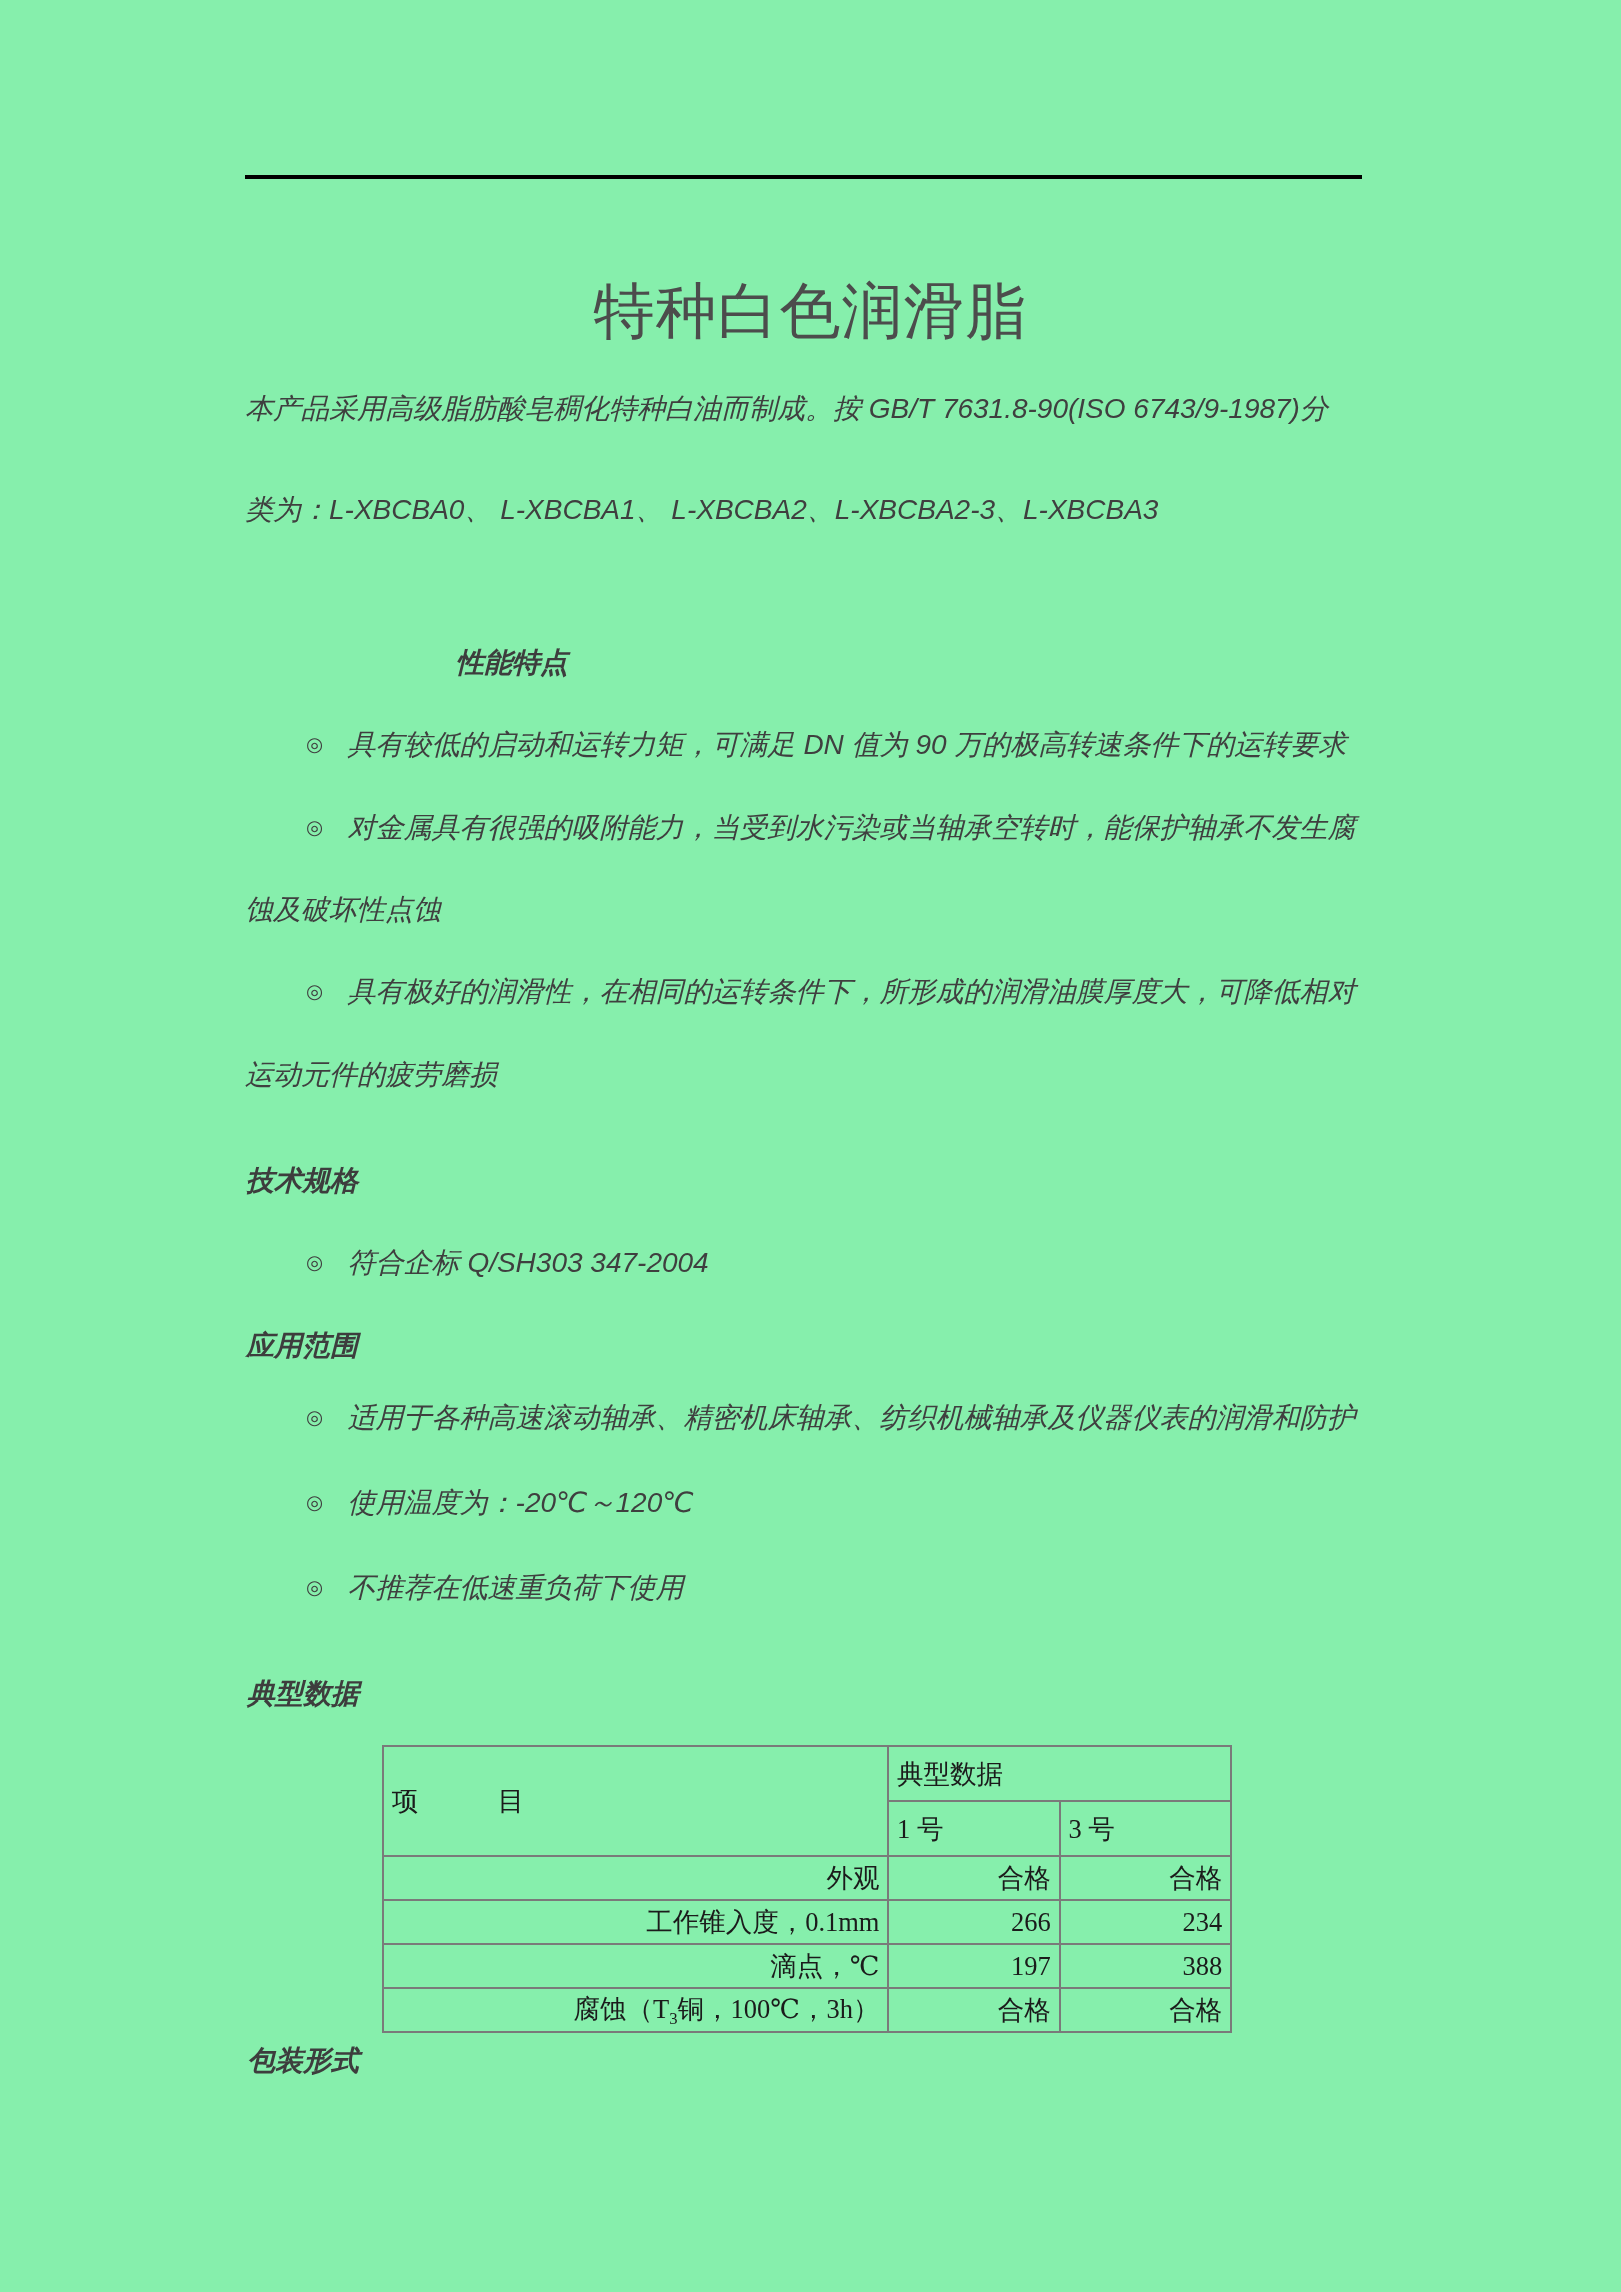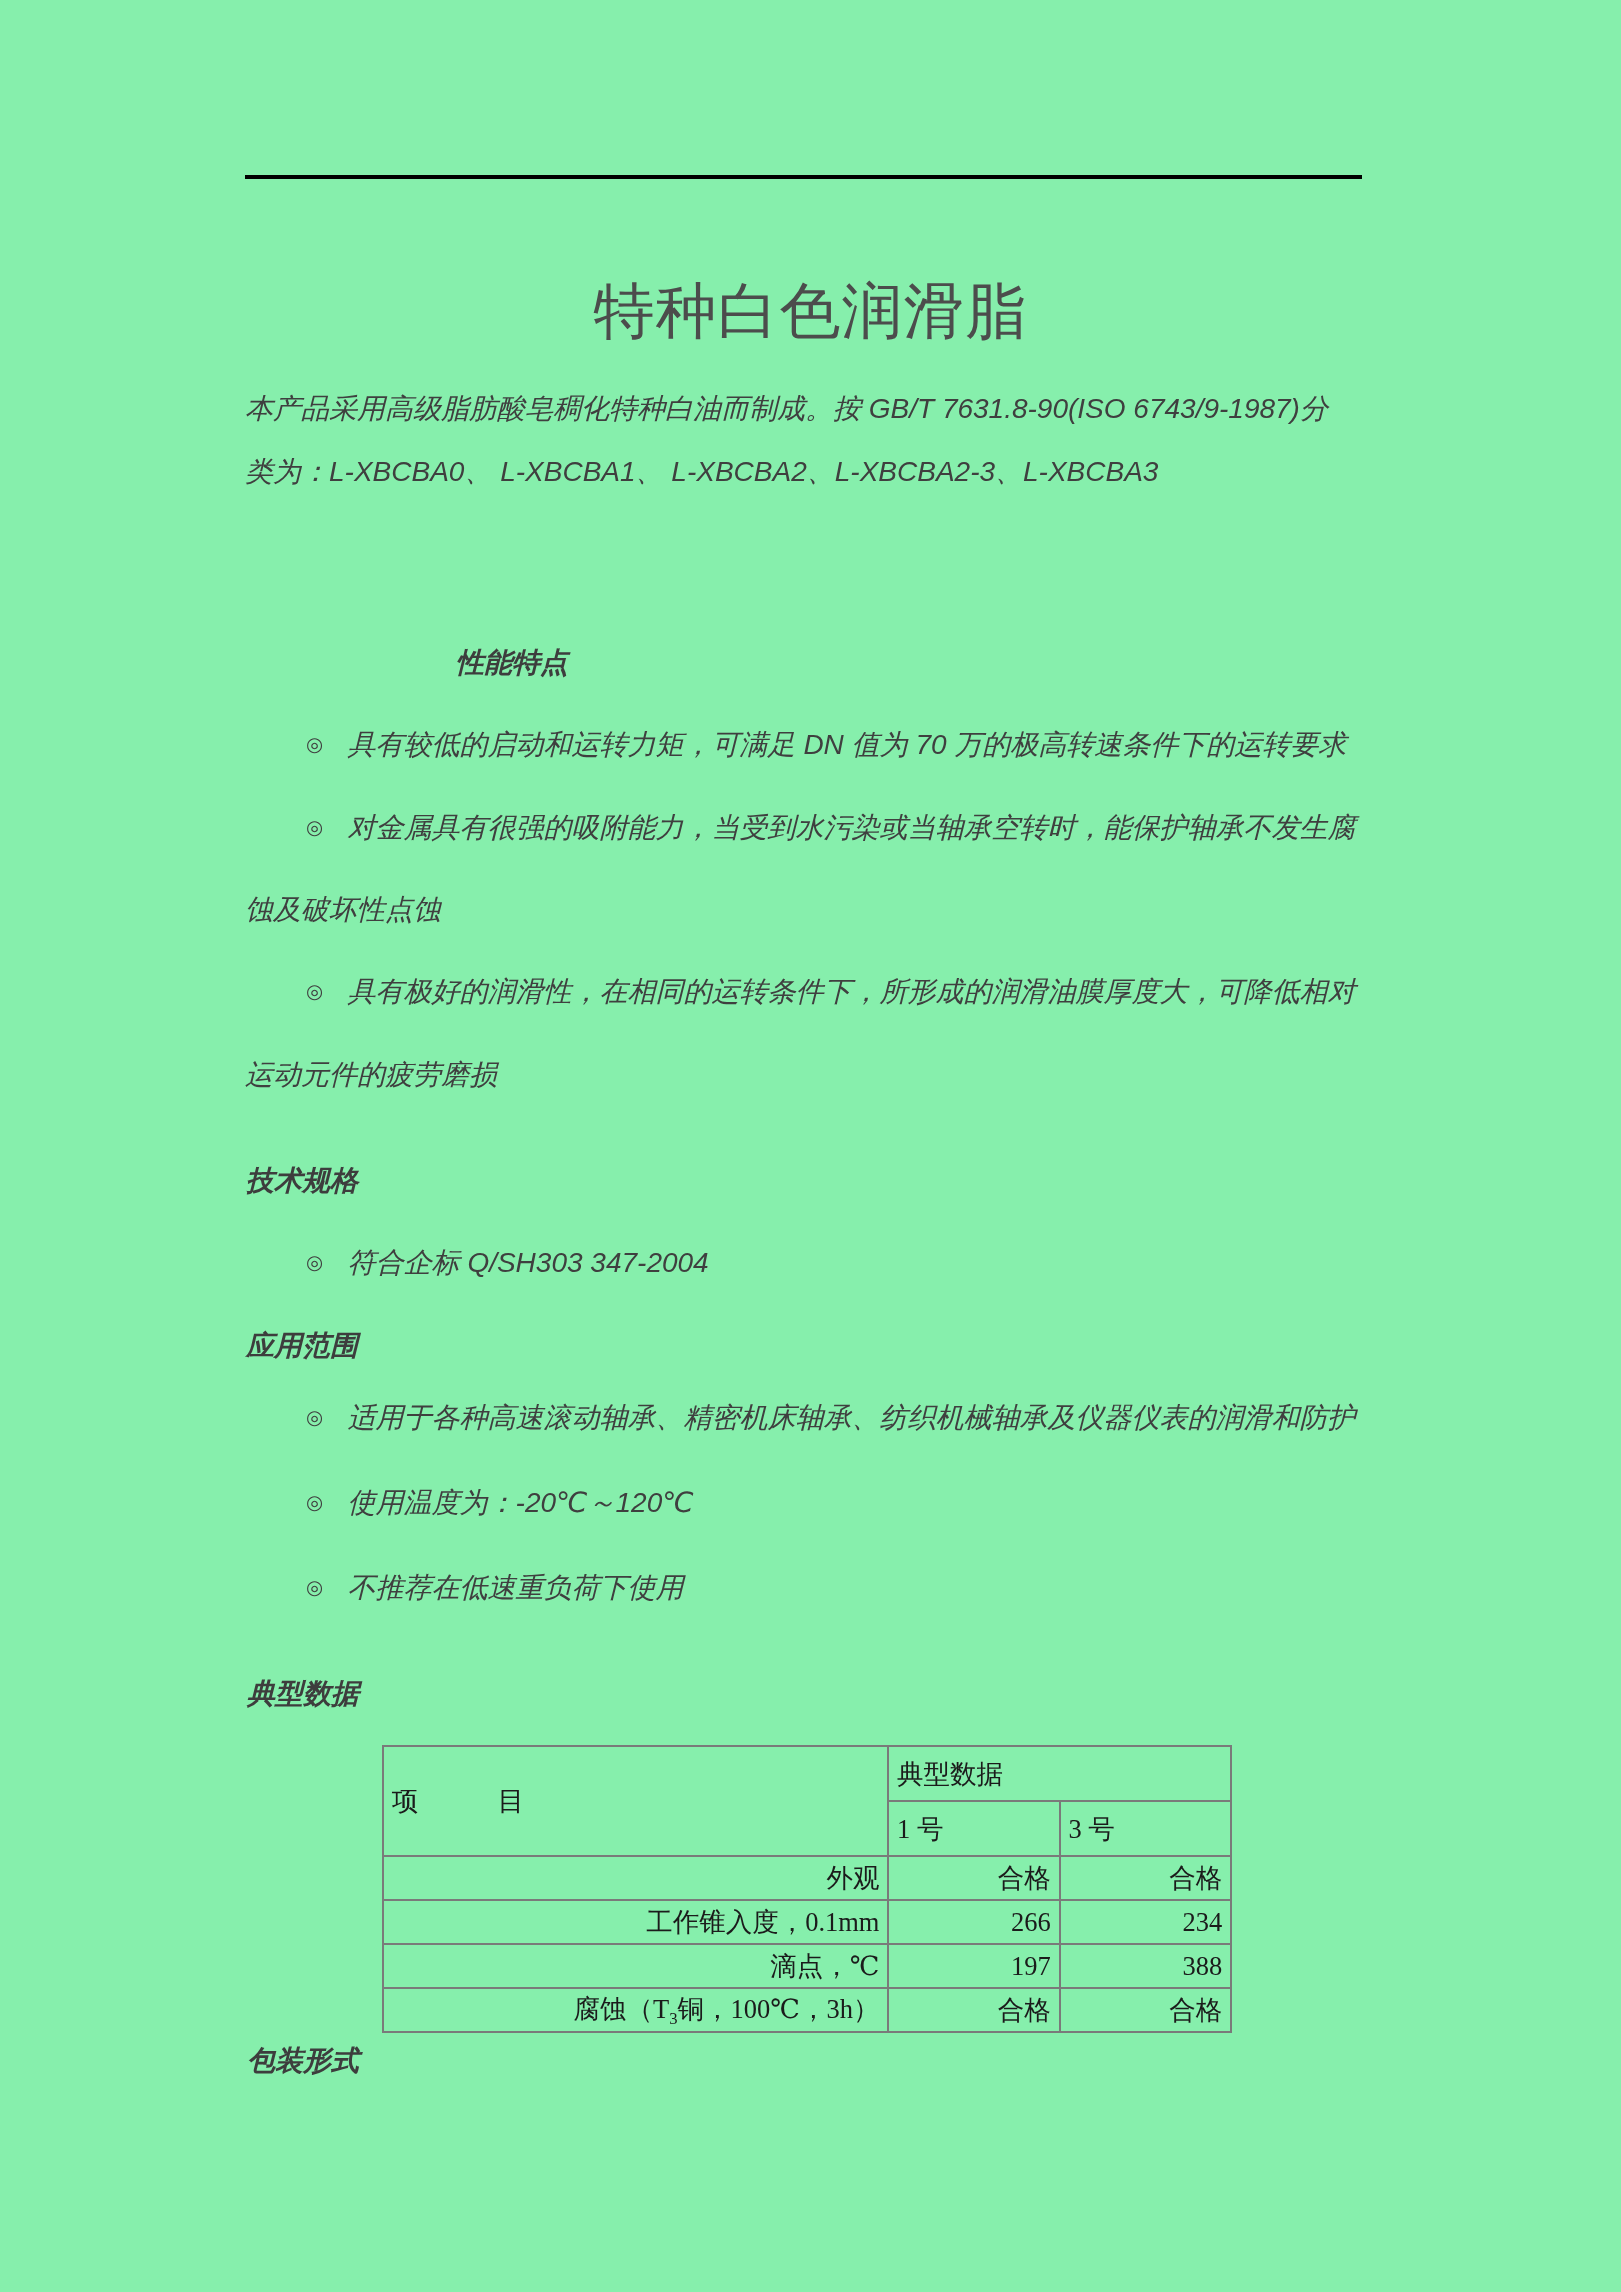--- a/index.html
+++ b/index.html
@@ -43,27 +43,27 @@
 <body>
 
 <div class="page">
   <div class="content">
 
     <div class="divider"></div>
 
     <div class="doc-title">特种白色润滑脂</div>
 
     <div class="line" style="top:392px">本产品采用高级脂肪酸皂稠化特种白油而制成。按 GB/T 7631.8-90(ISO 6743/9-1987)分</div>
-    <div class="line" style="top:455px">类为：L-XBCBA0、 L-XBCBA1、 L-XBCBA2、L-XBCBA2-3、L-XBCBA3</div>
+    <div class="line" style="top:493px">类为：L-XBCBA0、 L-XBCBA1、 L-XBCBA2、L-XBCBA2-3、L-XBCBA3</div>
 
     <div class="line heading" style="top:646px;left:211px">性能特点</div>
 
     <div class="line bullet-line" style="top:728px">
       <span class="bullet-glyph">◎</span>
-      <span>具有较低的启动和运转力矩，可满足 DN 值为 70 万的极高转速条件下的运转要求</span>
+      <span>具有较低的启动和运转力矩，可满足 DN 值为 90 万的极高转速条件下的运转要求</span>
     </div>
     <div class="line bullet-line" style="top:811px">
       <span class="bullet-glyph">◎</span>
       <span>对金属具有很强的吸附能力，当受到水污染或当轴承空转时，能保护轴承不发生腐</span>
     </div>
     <div class="line" style="top:893px">蚀及破坏性点蚀</div>
     <div class="line bullet-line" style="top:975px">
       <span class="bullet-glyph">◎</span>
       <span>具有极好的润滑性，在相同的运转条件下，所形成的润滑油膜厚度大，可降低相对</span>
     </div>

